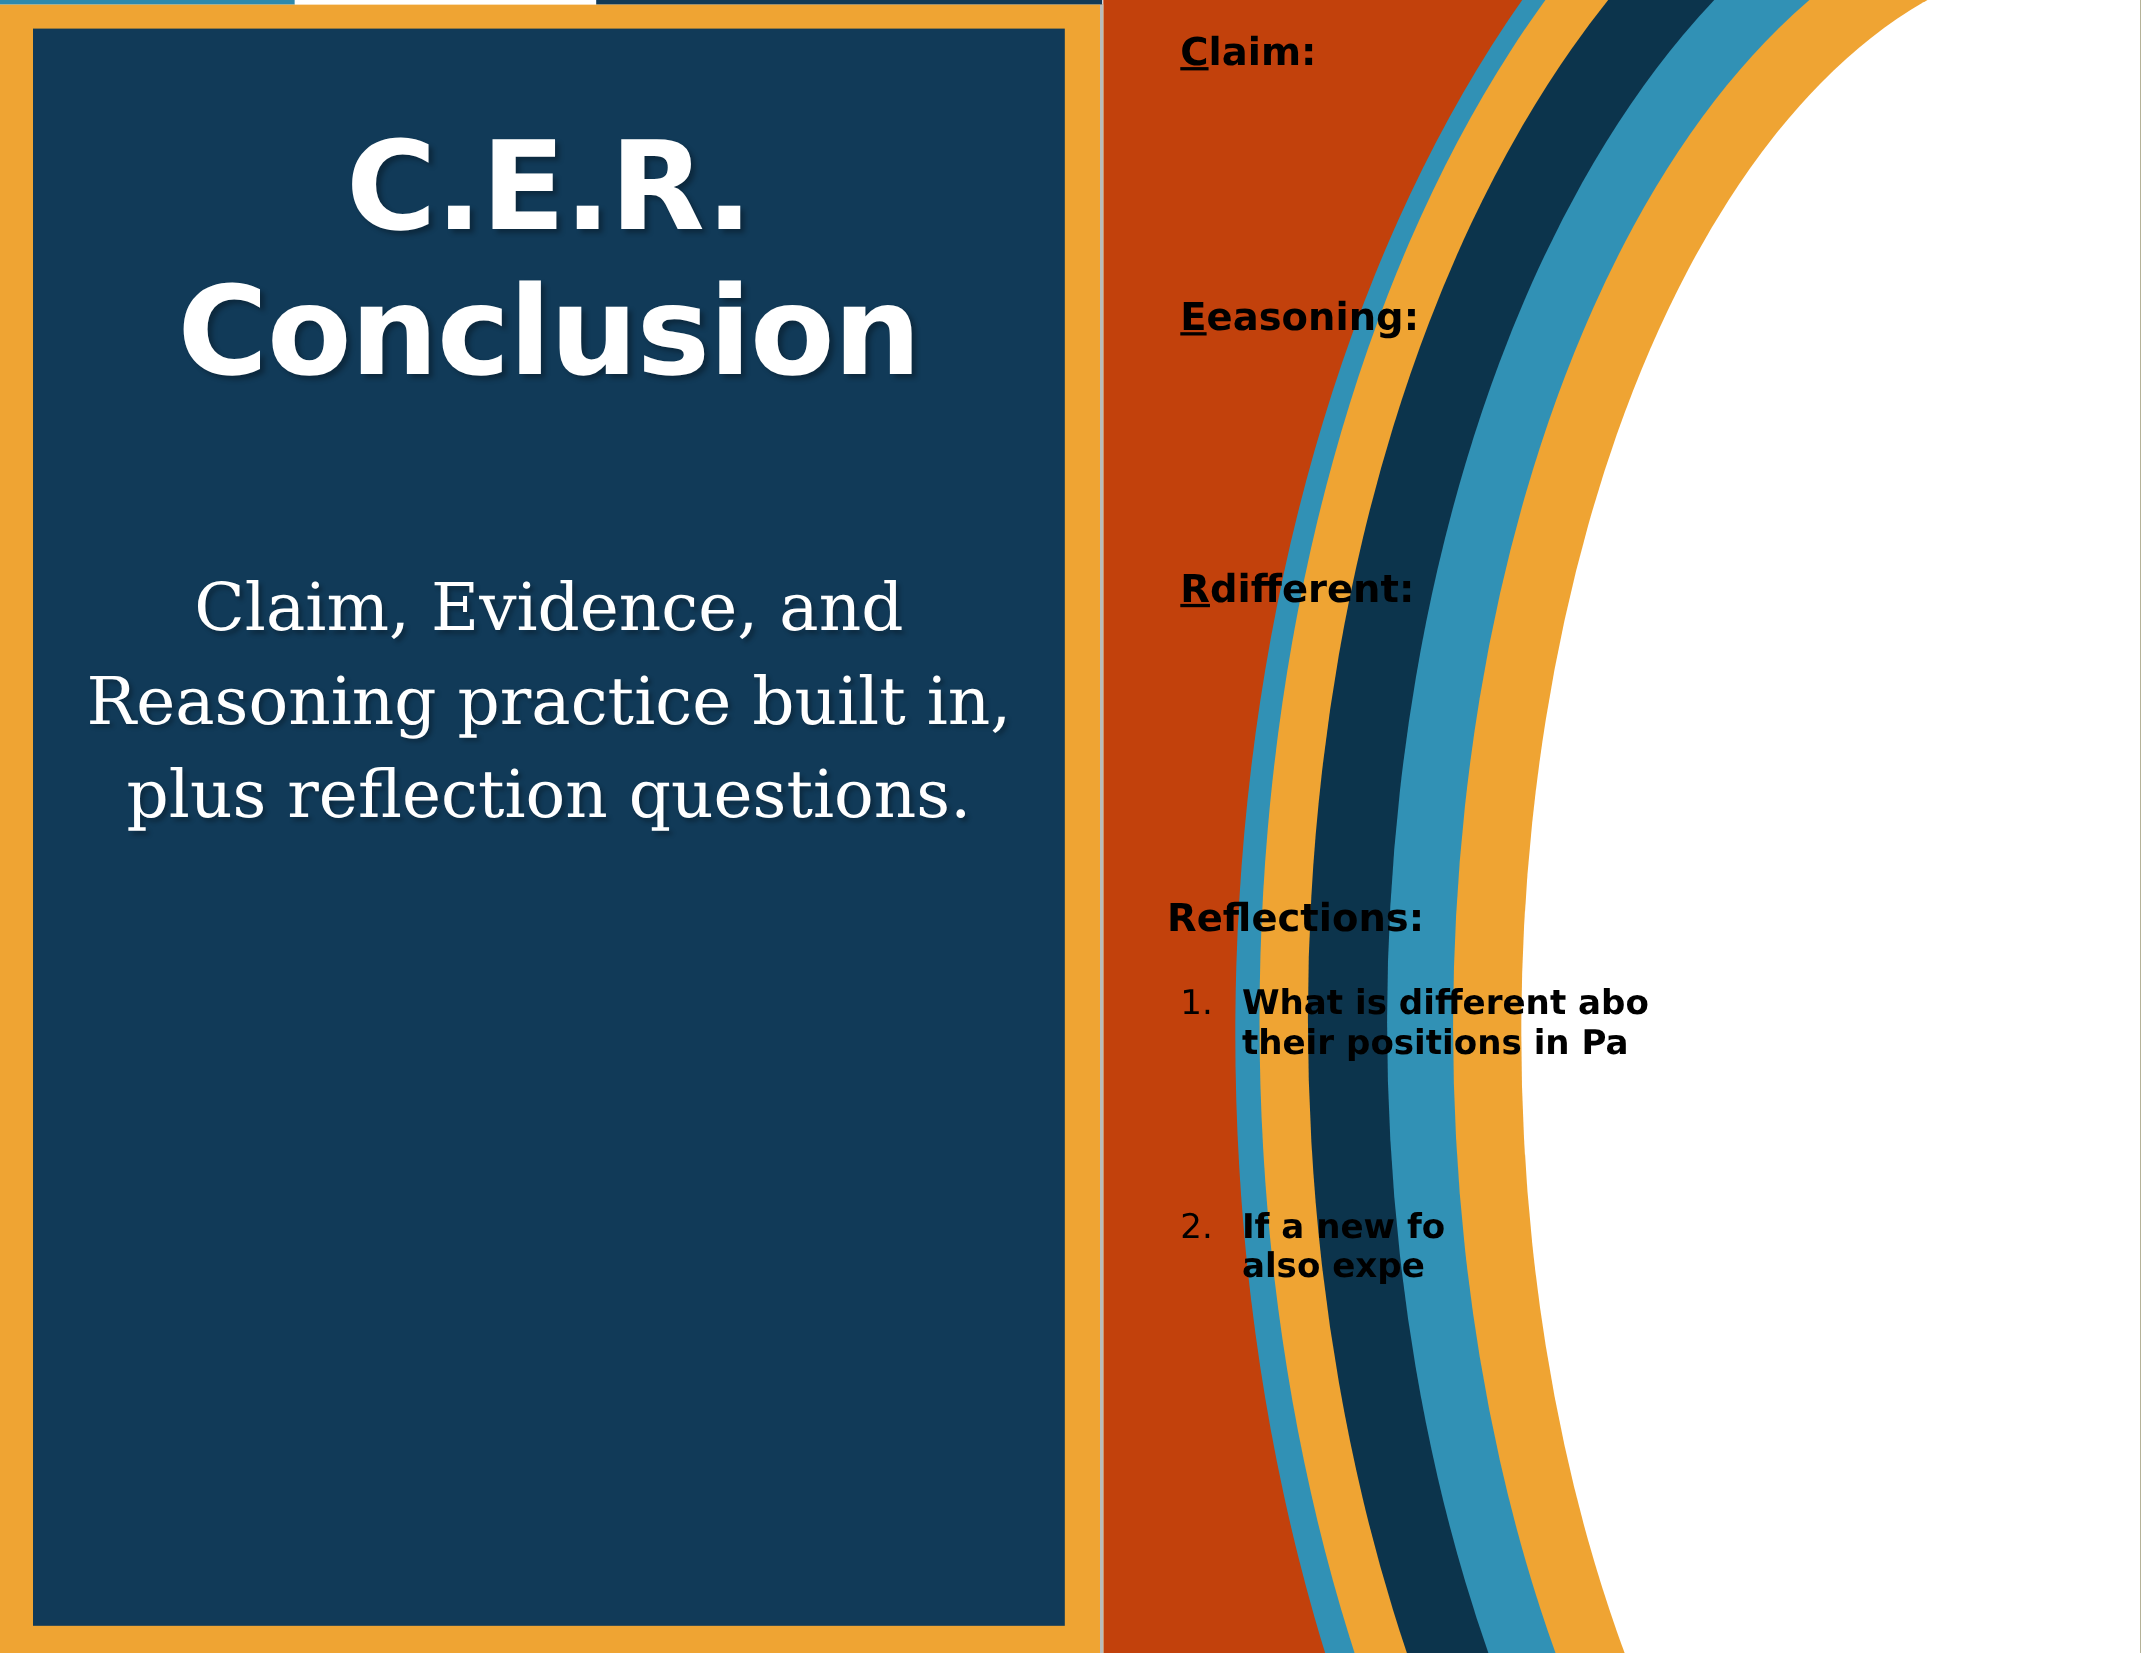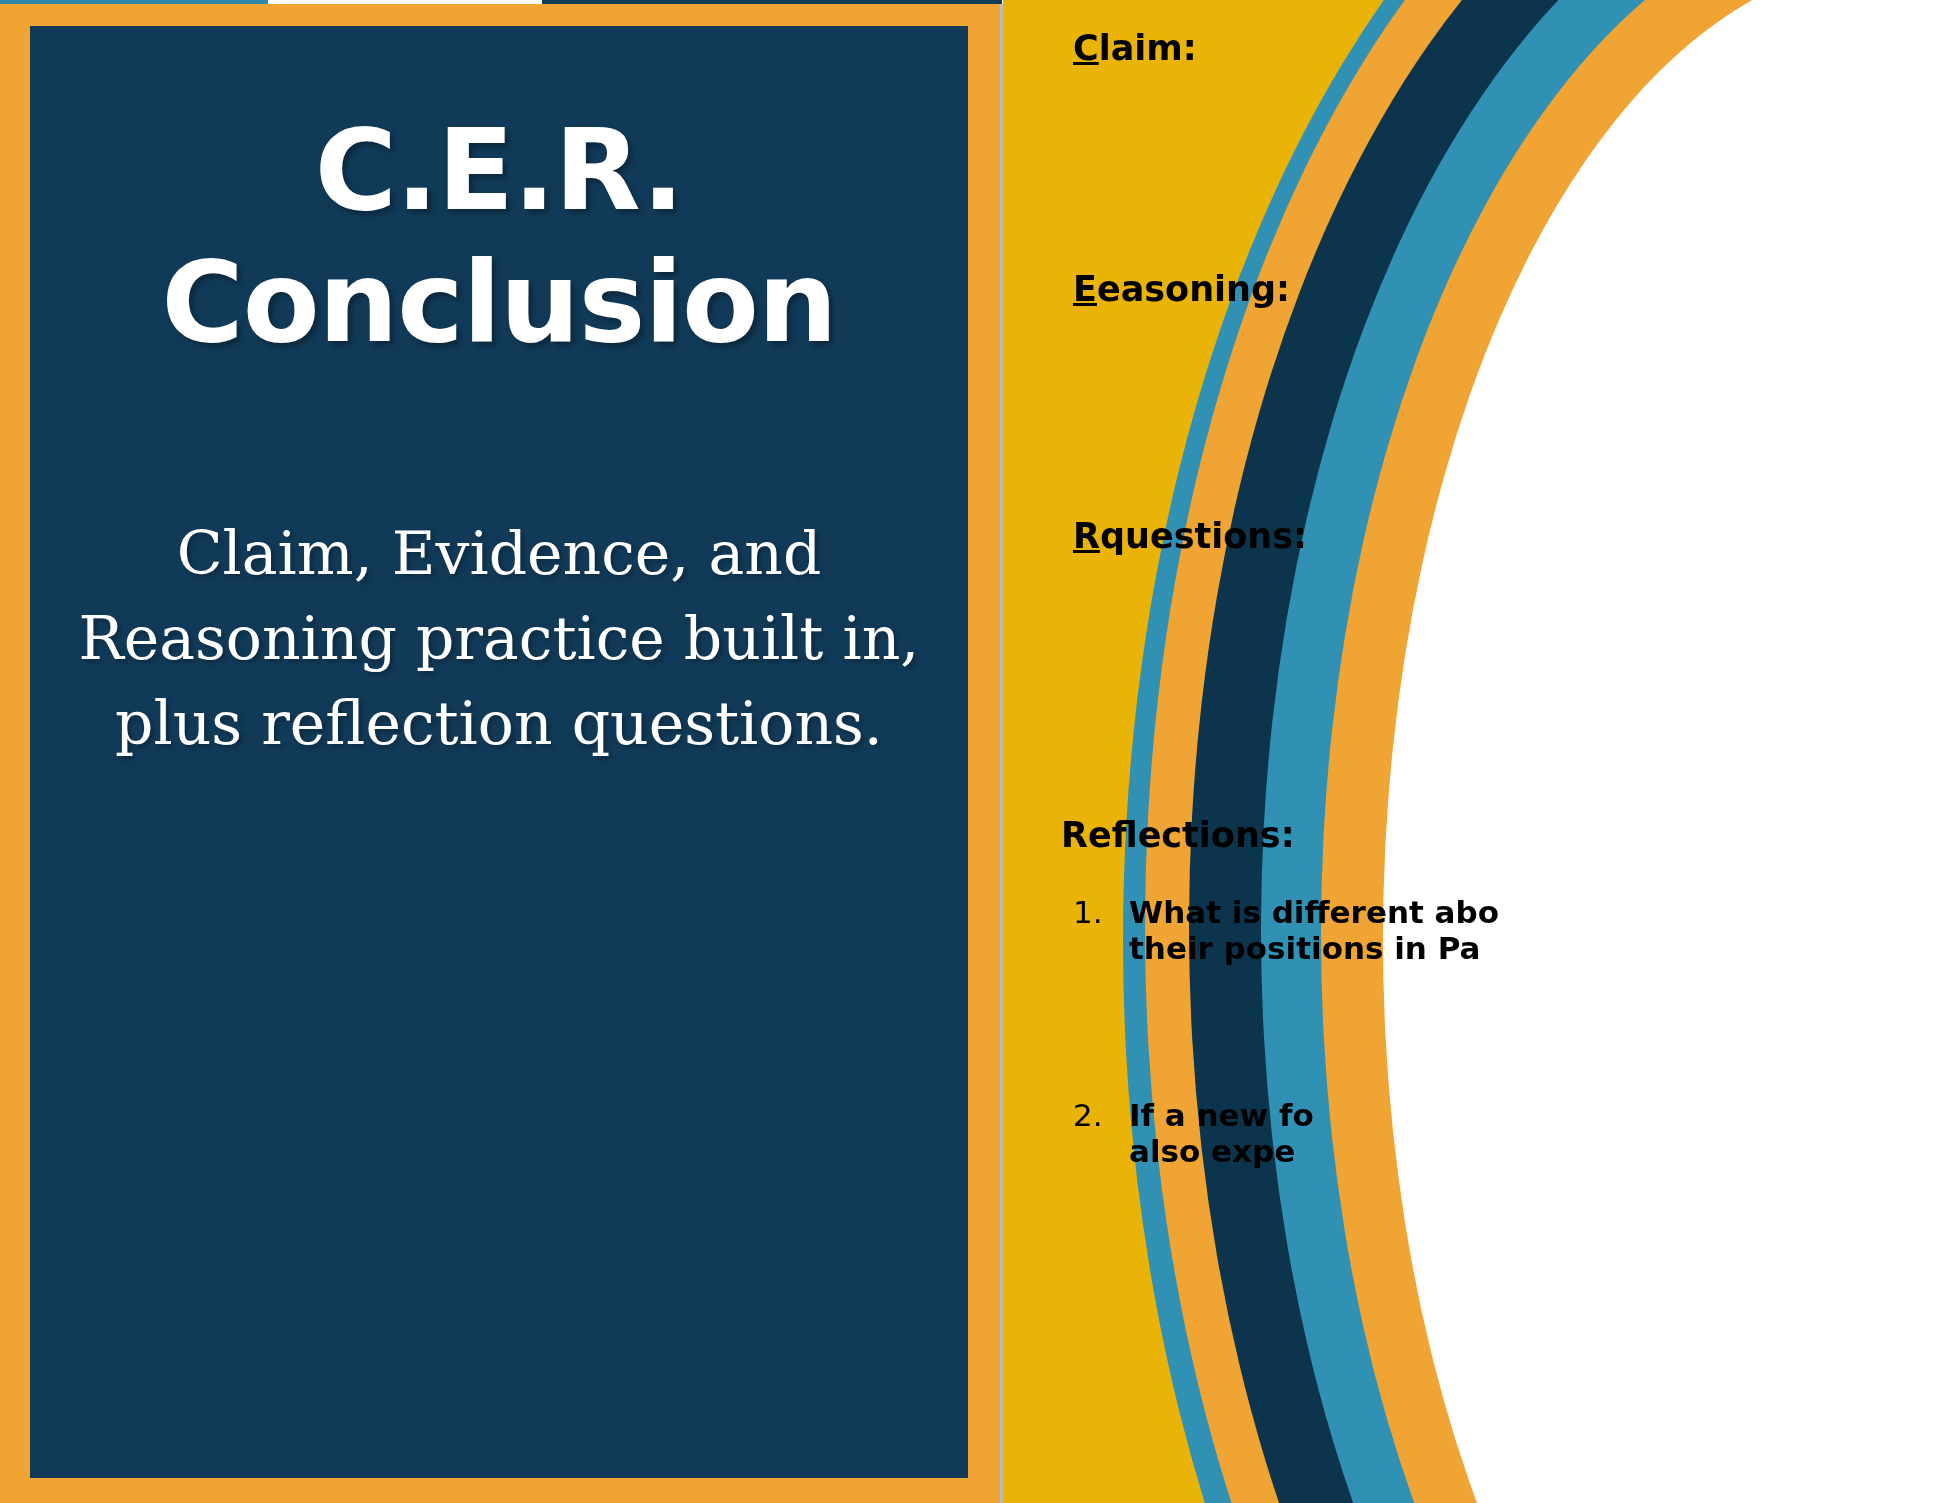--- a/index.html
+++ b/index.html
@@ -75,21 +75,21 @@
     font-size:60px;
     line-height:1.42;
     text-shadow:3px 3px 4px rgba(0,0,0,0.28);
   }
 
   
   .doc-panel{
     position:absolute;
     left:1003px; top:0;
     width:943px; height:1503px;
-    background:#eab308;
+    background:#c2410c;
     overflow:hidden;
     z-index:5;
   }
 
   
   .arc{
     position:absolute;
     border-radius:50%;
     pointer-events:none;
   }
@@ -188,21 +188,21 @@
   <div class="doc-panel">
 
     <div class="right-fill"></div>
 
     <div class="doc-text">
 
       <div class="doc-label lbl-claim"><span class="u">C</span><span>laim:</span></div>
 
       <div class="doc-label lbl-evidence"><span class="u">E</span><span>easoning:</span></div>
 
-      <div class="doc-label lbl-reasoning"><span class="u">R</span><span>questions:</span></div>
+      <div class="doc-label lbl-reasoning"><span class="u">R</span><span>different:</span></div>
 
       <div class="doc-label lbl-reflections">Reflections:</div>
 
       <div class="refl-num r1-num">1.</div>
       <div class="refl-item r1-txt">What is different abo
 their positions in Pa</div>
 
       <div class="refl-num r2-num">2.</div>
       <div class="refl-item r2-txt">If a new fo
 also expe</div>

